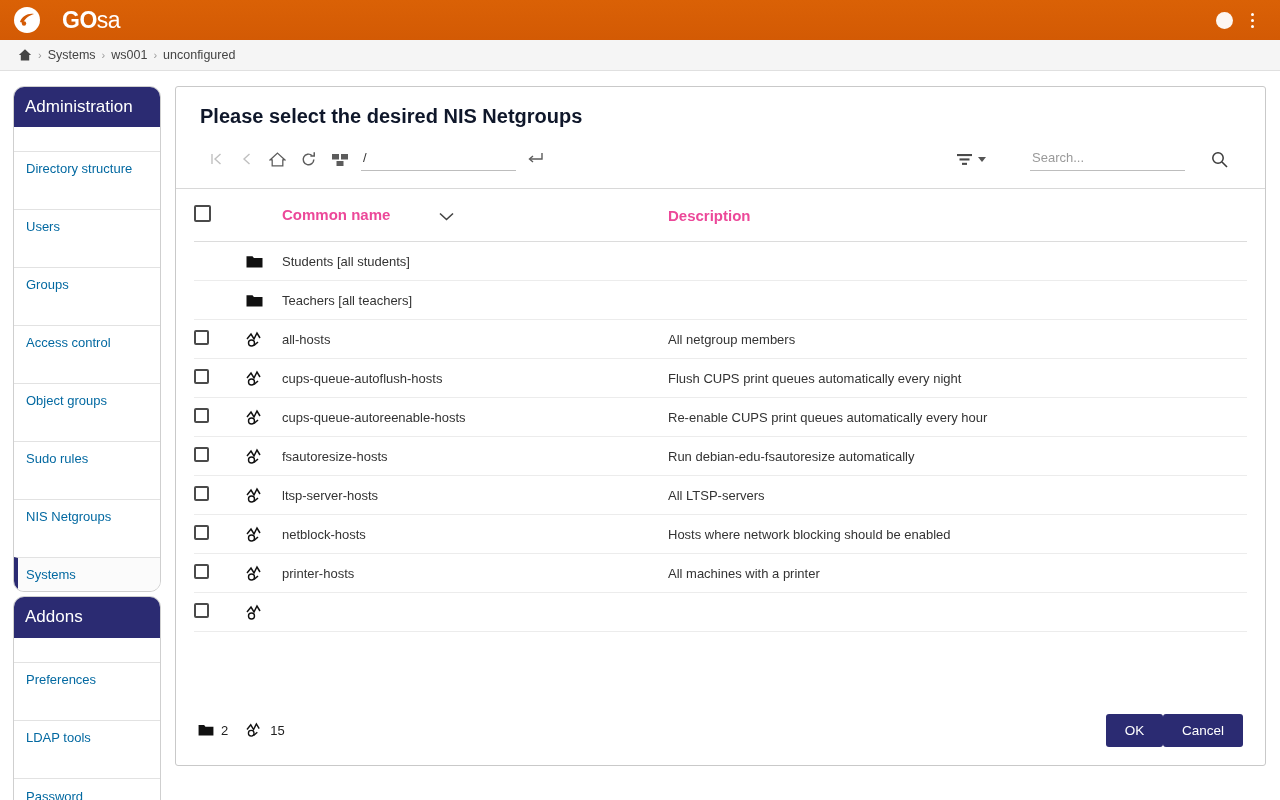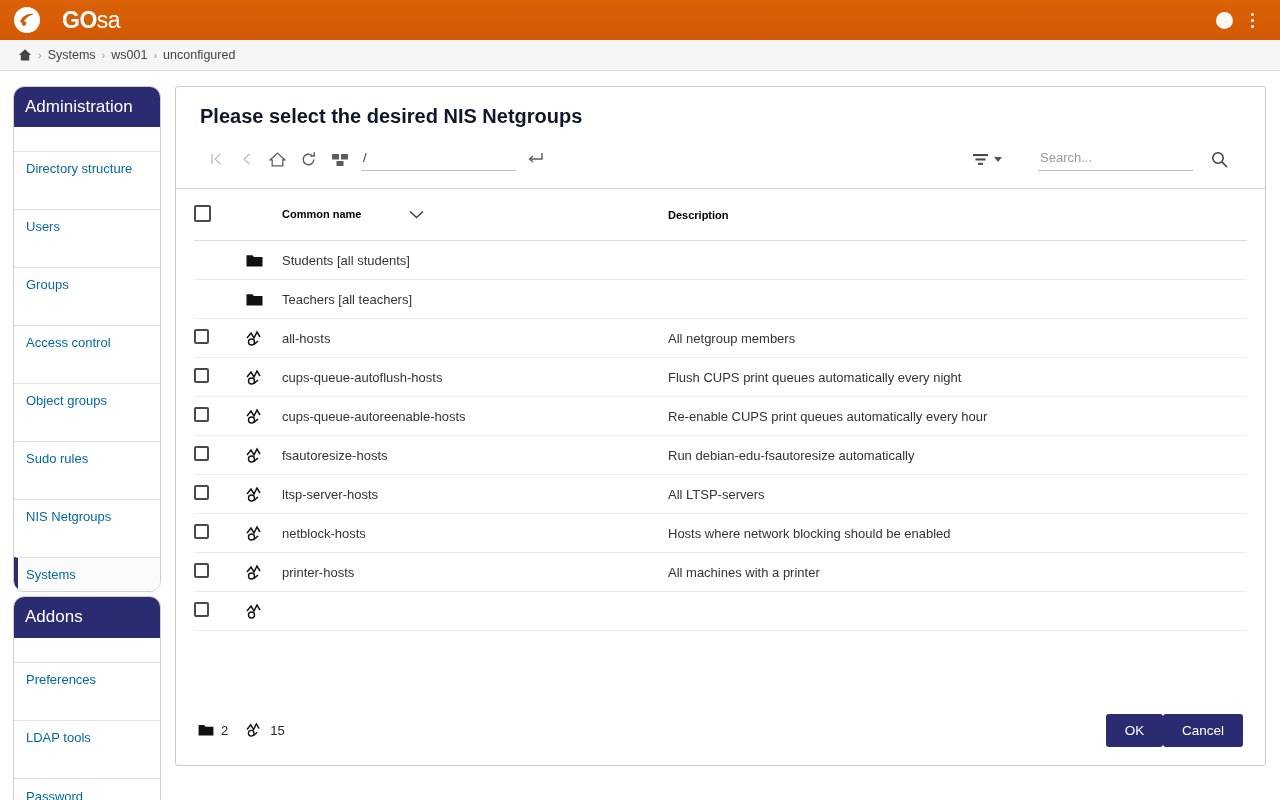--- a/index.html
+++ b/index.html
@@ -175,21 +175,21 @@
   .enter-btn {
     margin-left: 10px;
     color: #5c5c5c;
     cursor: pointer;
     display: flex; align-items: center;
   }
   .toolbar-right {
     margin-left: auto;
     display: flex;
     align-items: center;
-    gap: 0;
+    gap: 8px;
   }
   .filter-btn {
     display: flex; align-items: center; gap: 5px;
     color: #4a4a4a;
     cursor: pointer;
     padding: 0 10px 0 0;
     margin-right: 26px;
   }
   .caret-down {
     width: 0; height: 0;
@@ -225,23 +225,23 @@
     position: relative;
     padding: 0 18px 0 18px;
   }
   table.list {
     width: 100%;
     border-collapse: collapse;
     table-layout: fixed;
   }
   table.list th {
     text-align: left;
-    font-size: 11px;
+    font-size: 15px;
     font-weight: bold;
-    color: #000000;
+    color: #ec4899;
     padding: 16px 0 16px 0;
     border-bottom: 1px solid #dcdcdc;
     vertical-align: middle;
   }
   table.list td {
     padding: 0;
     height: 39px;
     border-bottom: 1px solid #ececec;
     font-size: 13px;
     color: #333;

